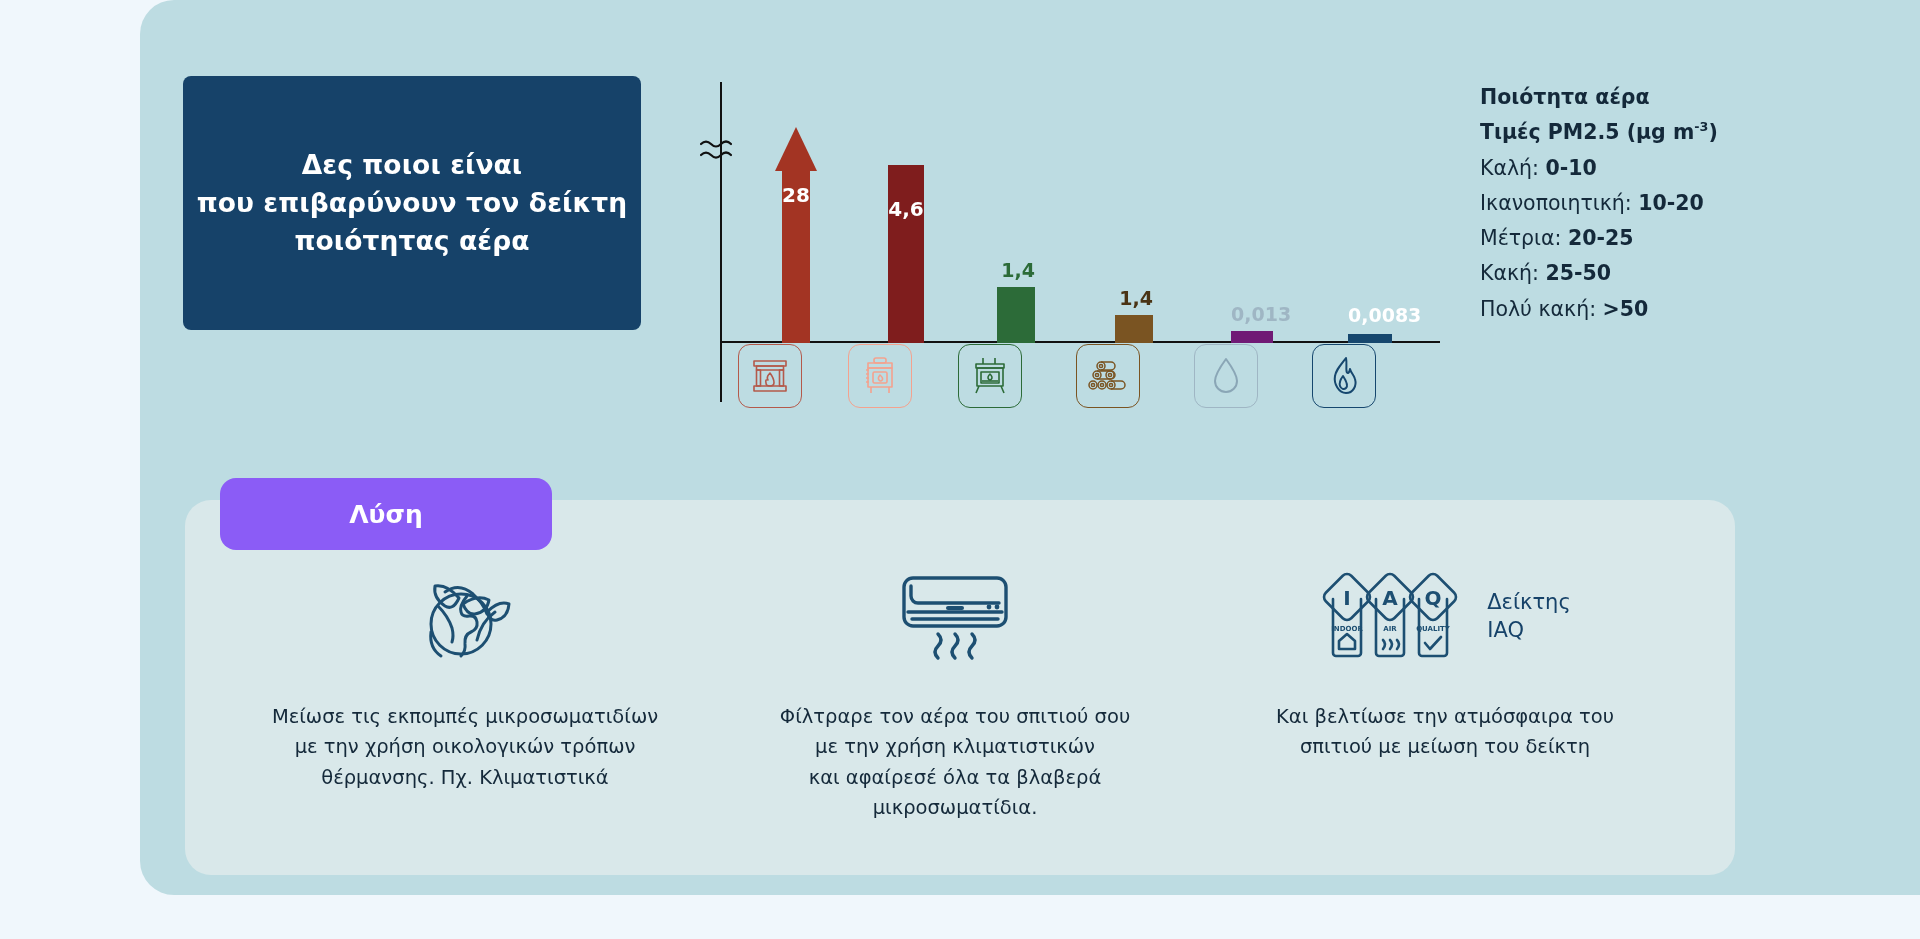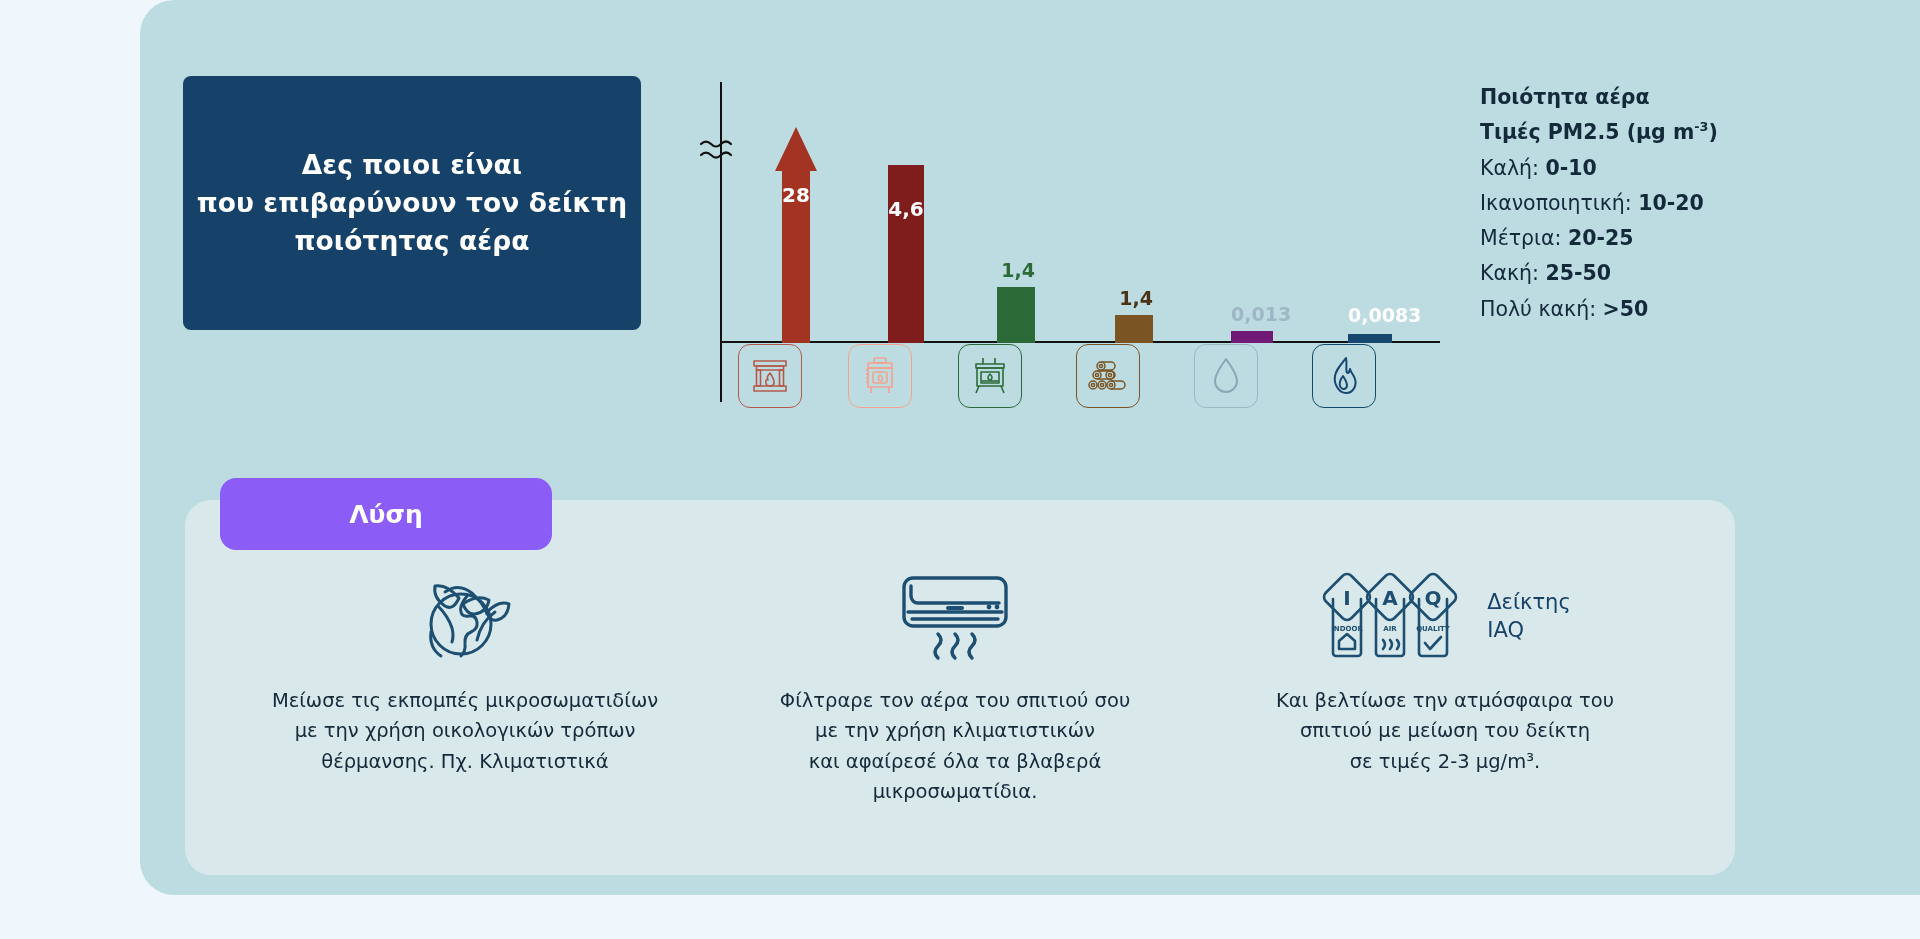--- a/index.html
+++ b/index.html
@@ -238,21 +238,21 @@
   .sol-col:nth-child(3) { left: 1010px; }
 
   .sol-icon {
     height: 112px;
     display: flex;
     align-items: center;
     justify-content: center;
     gap: 18px;
   }
   .sol-text {
-    margin-top: 14px;
+    margin-top: 30px;
     color: #14293a;
     font-size: 19.5px;
     line-height: 1.56;
     text-align: center;
   }
   .iaq-label {
     color: #164269;
     font-size: 21px;
     font-weight: normal;
     line-height: 1.35;
@@ -486,19 +486,18 @@
           <path d="M106 78 l5 6 l11 -12"></path>
         </svg>
         <div class="iaq-label">
           <div>Δείκτης</div>
           <div>IAQ</div>
         </div>
       </div>
       <div class="sol-text">
         <div>Και βελτίωσε την ατμόσφαιρα του</div>
         <div>σπιτιού με μείωση του δείκτη</div>
-        <div>σε τιμές 2-3 μg/m³.</div>
       </div>
     </div>
 
   </div>
 
 </div>
 
 </body></html>

